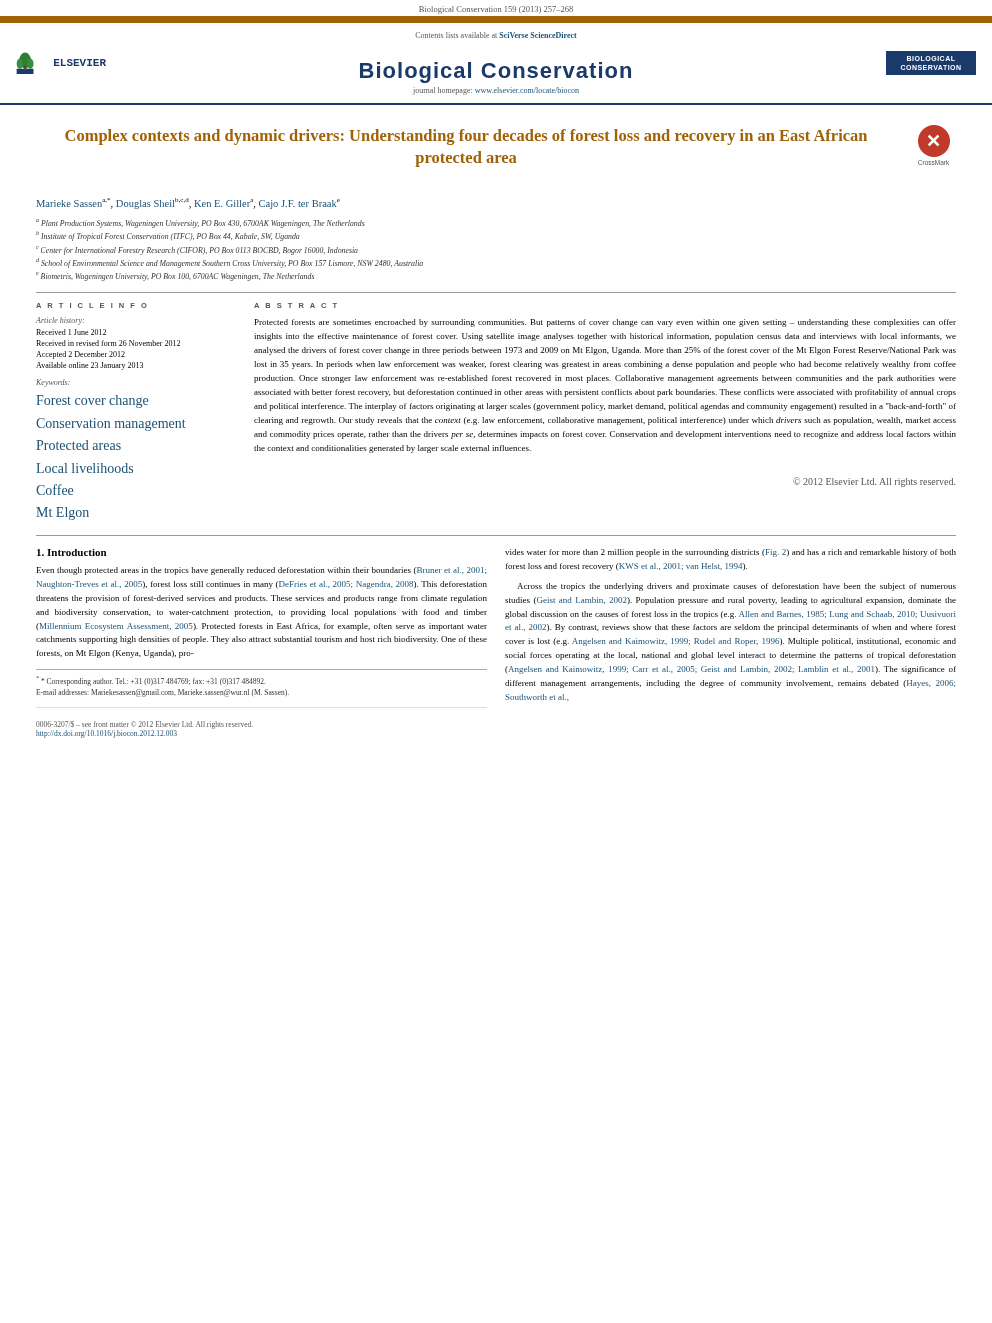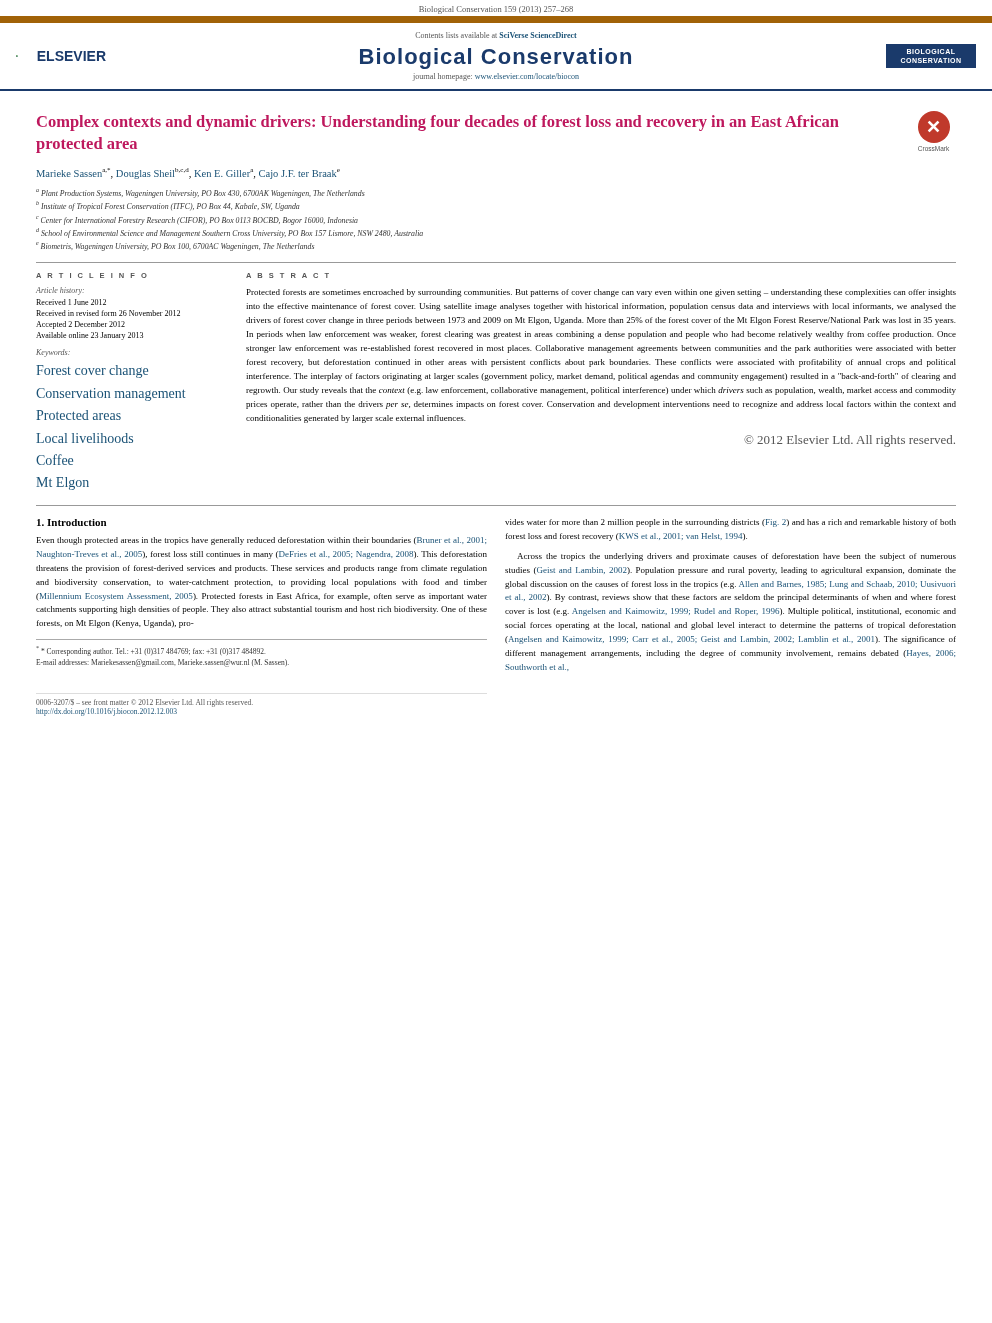--- a/index.html
+++ b/index.html
@@ -36,21 +36,21 @@
       flex: 1;
       text-align: center;
     }
     .journal-header-right {
       width: 90px;
       text-align: right;
     }
     .sciverse-text {
       font-size: 8px;
       color: #555;
-      margin-bottom: 4px;
+      margin-bottom: 18px;
     }
     .sciverse-link {
       color: #1a5276;
       font-weight: bold;
     }
     .journal-title-main {
       font-size: 22px;
       font-weight: bold;
       color: #1a3a6b;
       letter-spacing: 1px;
@@ -69,24 +69,24 @@
     .elsevier-logo {
       display: flex;
       align-items: center;
       gap: 3px;
     }
     .elsevier-tree {
       width: 28px;
       height: 38px;
     }
     .elsevier-text {
-      font-size: 14px;
+      font-size: 11px;
       font-weight: bold;
       color: #1a3a6b;
-      font-family: Liberation Sans, sans-serif;
+      font-family: Liberation Mono, monospace;
       padding-left: 16px;
     }
 
     
     .bio-badge {
       background: #1a3a6b;
       color: #fff;
       font-size: 7px;
       padding: 3px 5px;
       text-align: center;
@@ -98,26 +98,27 @@
 
     
     .article-content {
       padding: 12px 36px 12px 36px;
     }
 
     
     .article-title {
       font-size: 16.5px;
       font-weight: bold;
-      color: #be185d;
+      color: #a16207;
       line-height: 1.35;
-      margin-bottom: 10px;
+      margin-bottom: 26px;
       margin-top: 8px;
       padding-right: 60px;
       position: relative;
+      text-align: center;
     }
 
     
     .crossmark {
       position: absolute;
       right: 0;
       top: 0;
       width: 45px;
       text-align: center;
     }
@@ -171,21 +172,21 @@
     
     .divider {
       border: none;
       border-top: 1px solid #999;
       margin: 8px 0;
     }
 
     
     .two-col {
       display: flex;
-      gap: 20px;
+      gap: 28px;
       margin-top: 6px;
     }
 
     
     .article-info {
       width: 190px;
       flex-shrink: 0;
     }
     .section-label {
       font-size: 7.5px;
@@ -227,24 +228,24 @@
     .abstract-text {
       font-size: 9px;
       line-height: 1.55;
       color: #000;
       text-align: justify;
     }
     .abstract-text .italic {
       font-style: italic;
     }
     .copyright-line {
-      font-size: 13px;
+      font-size: 10px;
       color: #555;
       text-align: right;
-      margin-top: 6px;
+      margin-top: 20px;
     }
 
     
     .body-section {
       margin-top: 10px;
       border-top: 1px solid #999;
       padding-top: 10px;
     }
 
     
@@ -288,22 +289,22 @@
       font-size: 7.5px;
       color: #333;
       line-height: 1.55;
     }
     .footnotes sup { font-size: 6px; }
 
     
     .bottom-copyright {
       font-size: 7.5px;
       color: #555;
-      margin-top: 24px;
-      padding-top: 4px;
+      margin-top: 8px;
+      padding-top: 12px;
       border-top: 1px solid #ddd;
     }
   </style>
 </head>
 <body>
 
 <div class="top-bar">
   <span>Biological Conservation 159 (2013) 257–268</span>
 </div>
 

